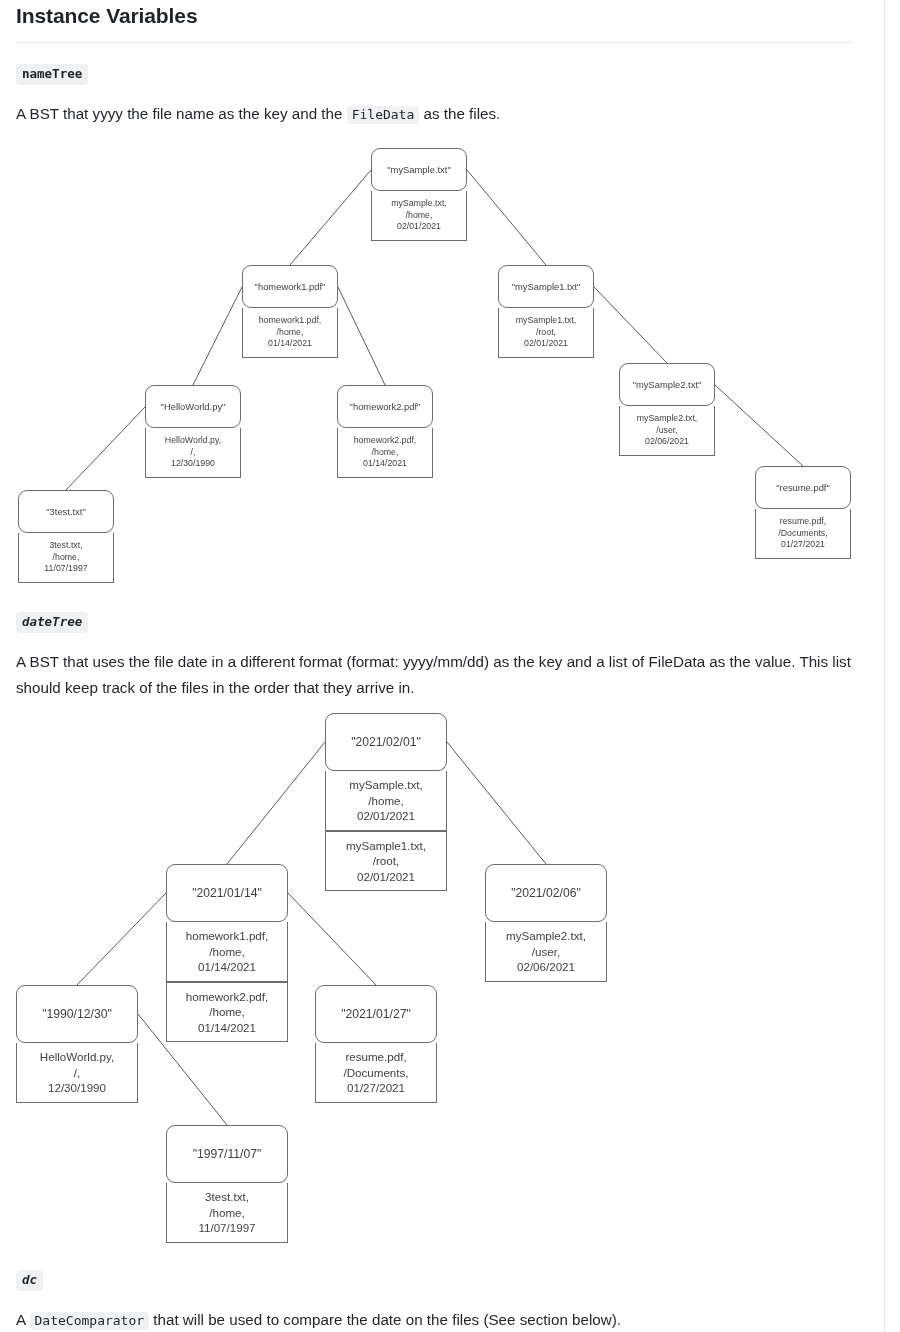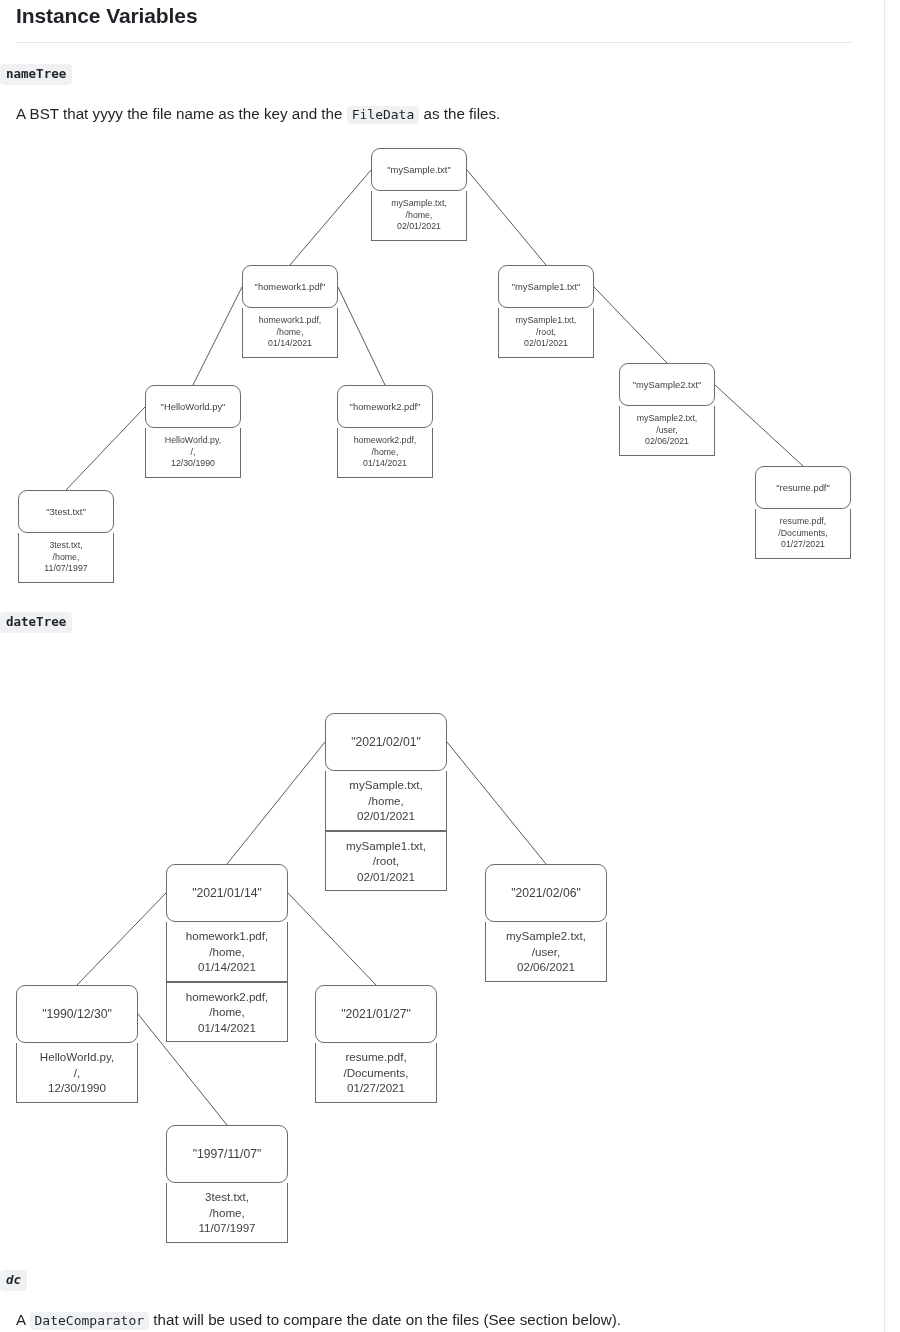--- a/index.html
+++ b/index.html
@@ -32,23 +32,23 @@
     display:inline-block;
     font-family:"DejaVu Sans Mono", monospace;
     font-size:12.5px;
     font-weight:700;
     background:#eff1f3;
     color:#1f2328;
     border-radius:4px;
     padding:3px 6px 4px 6px;
     line-height:1.1;
   }
-  .var-name{position:absolute;left:0;}
+  .var-name{position:absolute;left:16px;}
   .var-name.a{top:64px;}
-  .var-name.b{top:612px;}
+  .var-name.b{top:612px;font-style:italic;}
   .var-name.c{top:1270px;font-style:italic;}
 
   .desc{
     position:absolute;left:16px;
     font-size:15.2px;line-height:26px;color:#1f2328;
     width:840px;
   }
   .desc.a{top:101px;}
   .desc.b{top:649px;width:836px;}
   .desc.c{top:1307px;}
@@ -185,20 +185,21 @@
           <span>resume.pdf,</span>
           <span>/Documents,</span>
           <span>01/27/2021</span>
         </div>
       </div>
     </div>
 
   <div class="var-name b">
     <span class="code-chip">dateTree</span>
   </div>
+  <div class="desc b">A BST that uses the file date in a different format (format: yyyy/mm/dd) as the key and a list of FileData as the value. This list should keep track of the files in the order that they arrive in.</div>
 
   <div class="diagram t2" id="date-tree" style="top: 0px;">
       <svg width="900" height="700">
         <line x1="325" y1="742" x2="227" y2="864" stroke="#5a5a5a" stroke-width="1"></line>
         <line x1="447" y1="742" x2="546" y2="864" stroke="#5a5a5a" stroke-width="1"></line>
         <line x1="166" y1="893" x2="77" y2="985" stroke="#5a5a5a" stroke-width="1"></line>
         <line x1="288" y1="893" x2="376" y2="985" stroke="#5a5a5a" stroke-width="1"></line>
         <line x1="138" y1="1014" x2="227" y2="1125" stroke="#5a5a5a" stroke-width="1"></line>
       </svg>
       <div class="node" style="left: 325px; top: 713px; width: 122px;">

